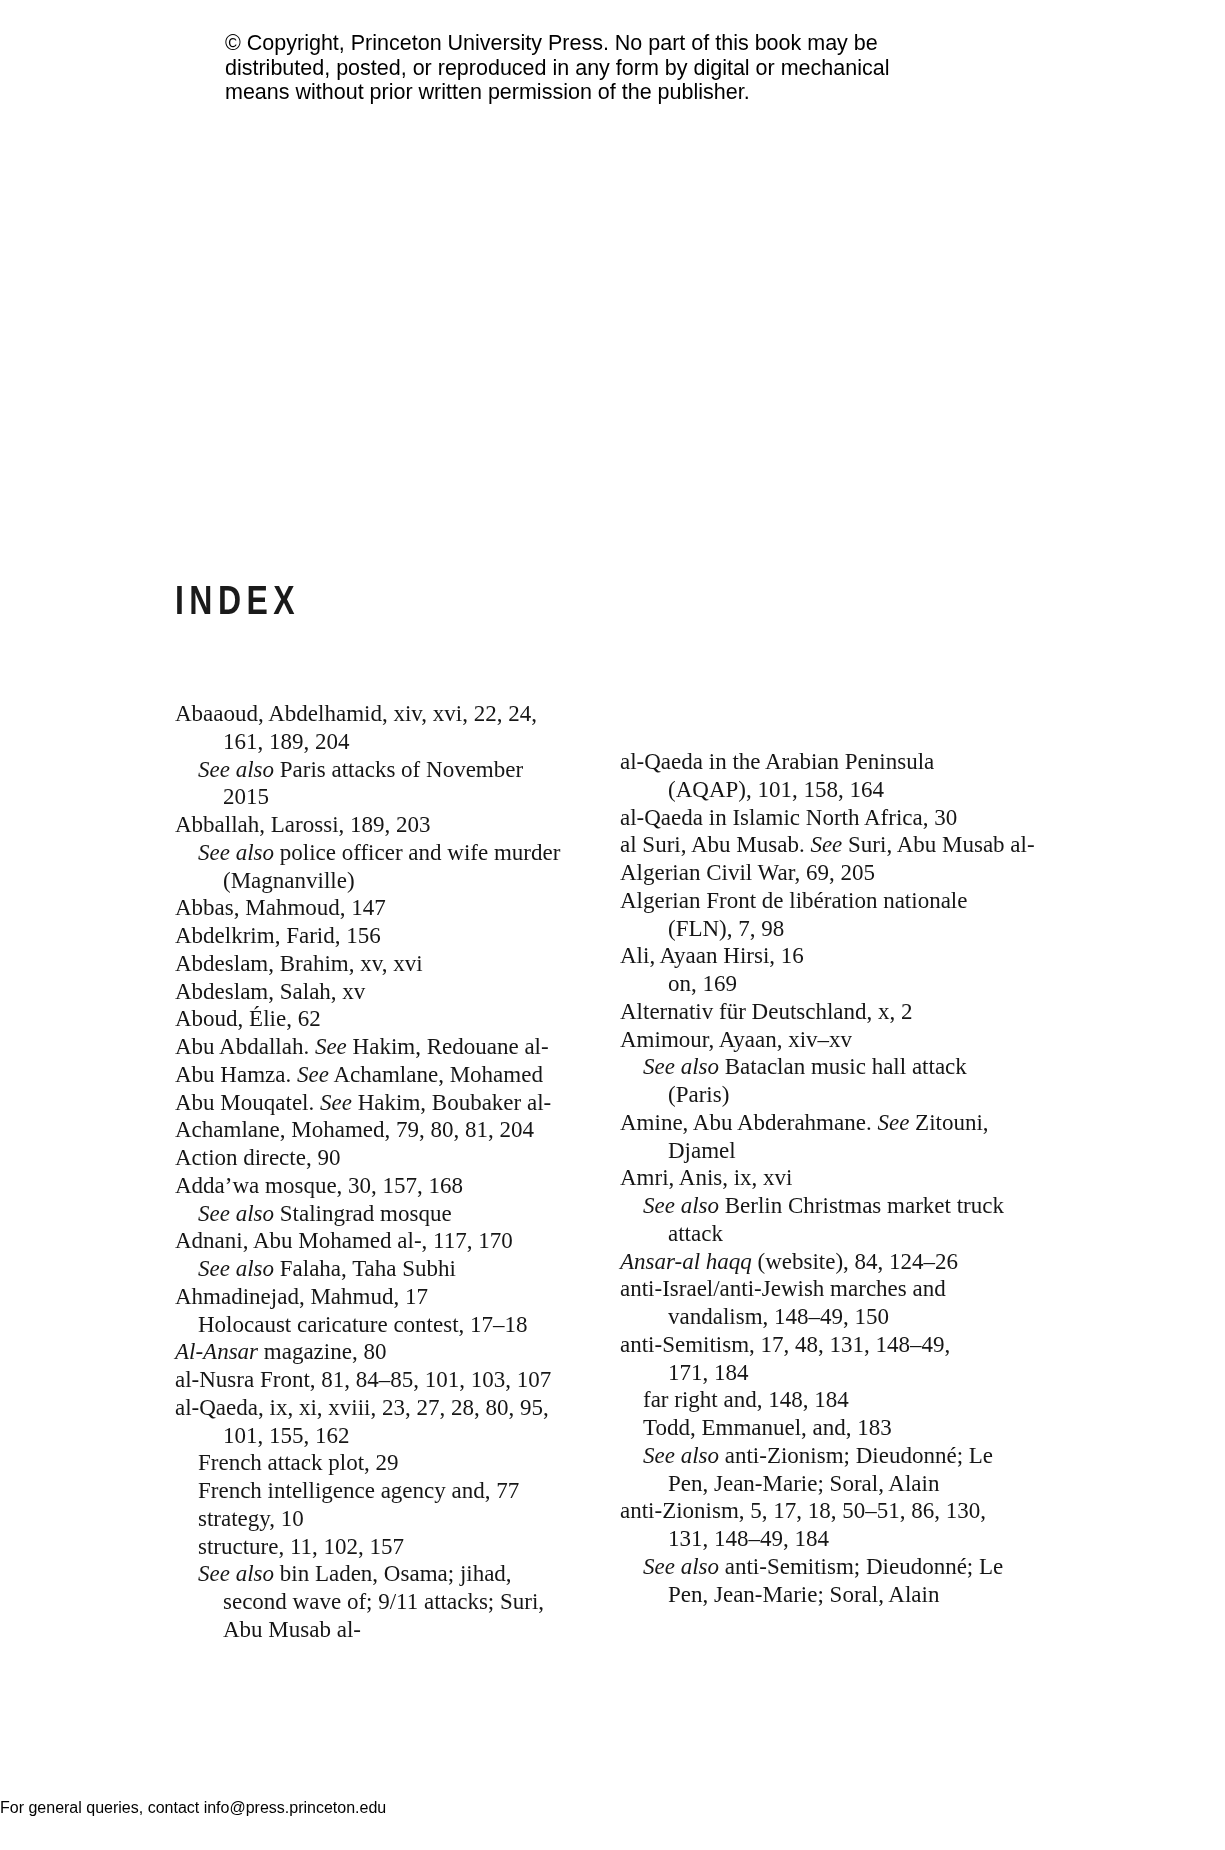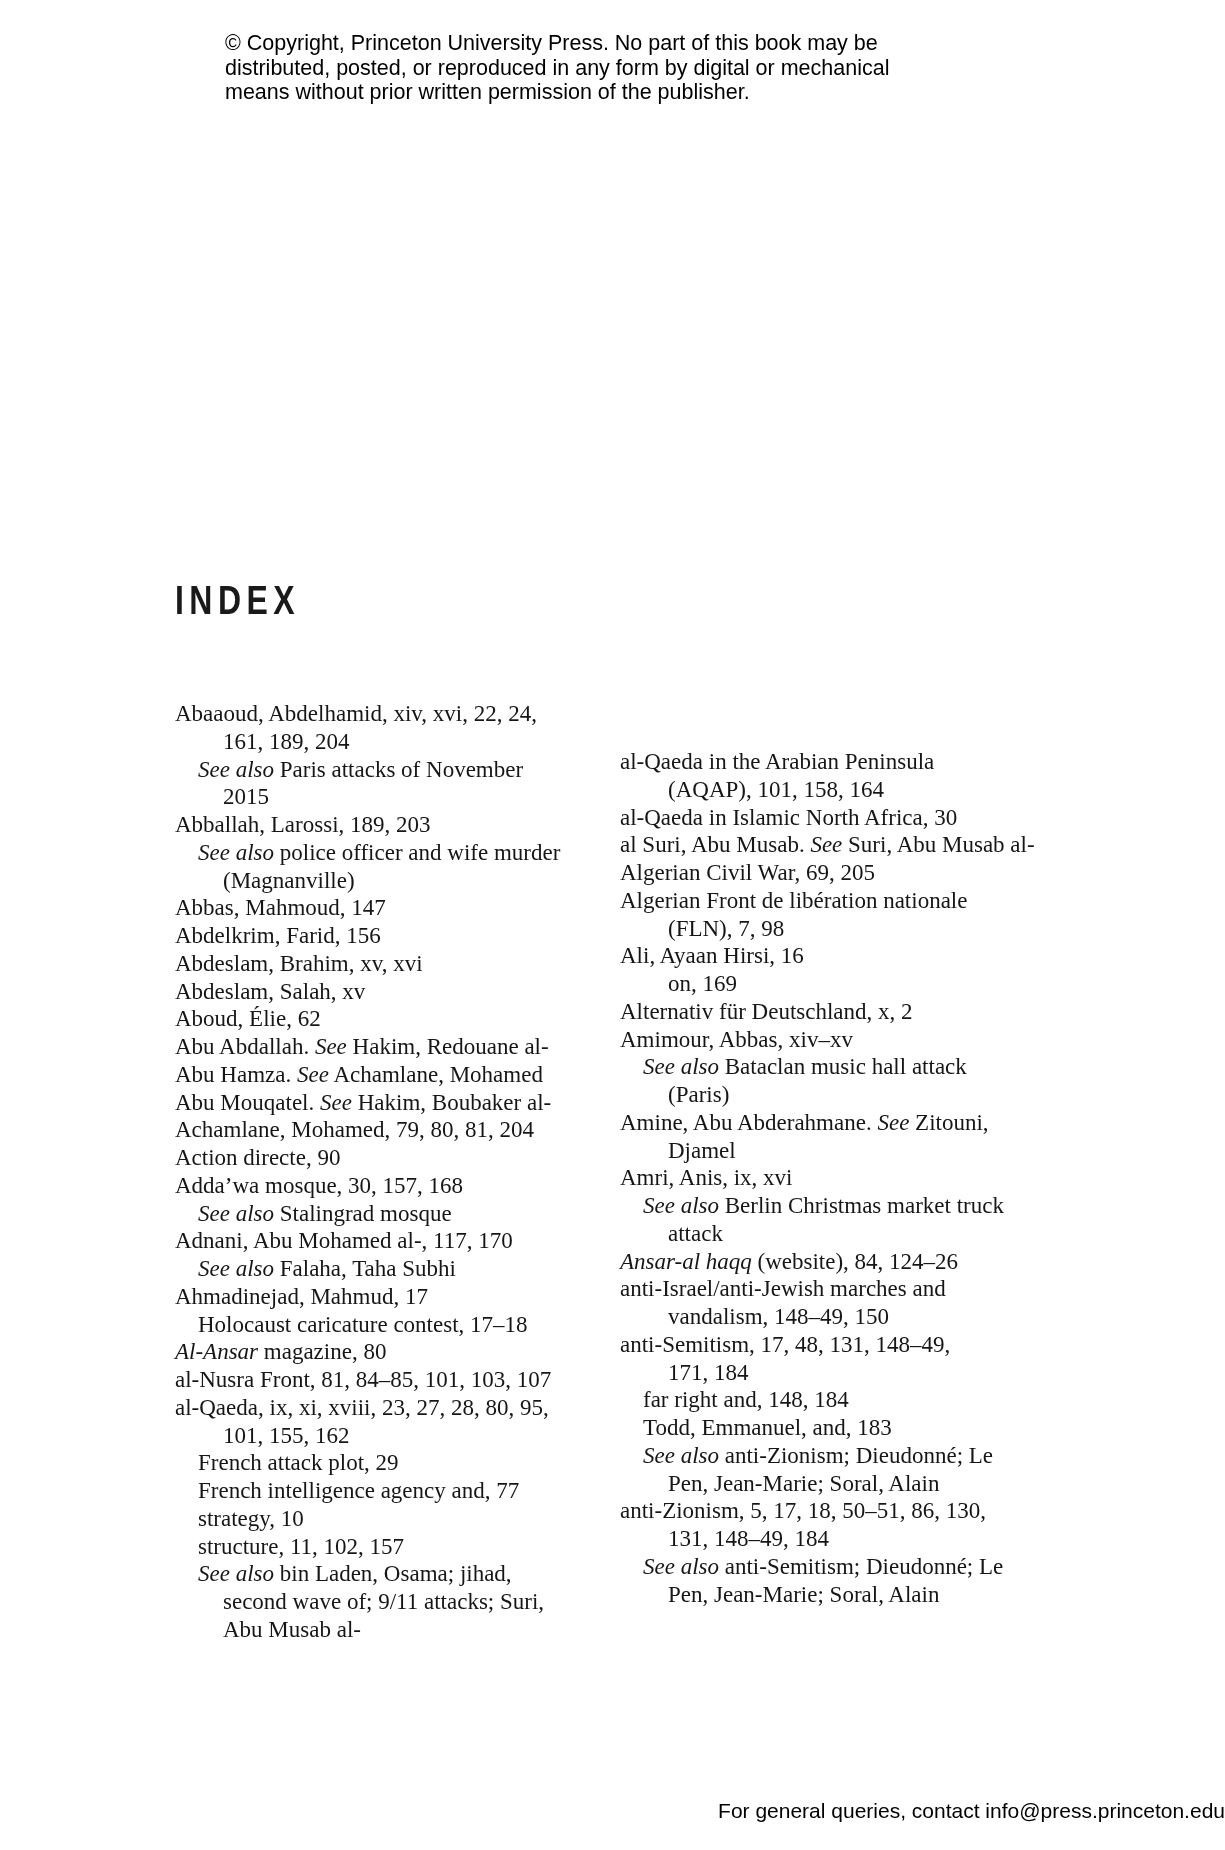--- a/index.html
+++ b/index.html
@@ -44,23 +44,23 @@
   .col-left  { left: 175px; width: 445px; }
   .col-right { left: 620px; width: 480px; margin-top: 48px; }
   .line { white-space: nowrap; }
   .line.ind1 { padding-left: 23px; }
   .line.ind2 { padding-left: 48px; }
   .footer {
     position: absolute;
     left: 0;
     top: 1799px;
     width: 1225px;
-    text-align: right;
+    text-align: left;
     font-family: "Liberation Sans", sans-serif;
-    font-size: 21px;
+    font-size: 16px;
     color: #000000;
   }
 </style>
 </head>
 <body>
 
 <div class="page">
 
   <div class="copyright">
     <div>© Copyright, Princeton University Press. No part of this book may be</div>
@@ -110,21 +110,21 @@
       <div class="line ind0">al-Qaeda in the Arabian Peninsula</div>
       <div class="line ind2">(AQAP), 101, 158, 164</div>
       <div class="line ind0">al-Qaeda in Islamic North Africa, 30</div>
       <div class="line ind0">al Suri, Abu Musab. <i>See</i> Suri, Abu Musab al-</div>
       <div class="line ind0">Algerian Civil War, 69, 205</div>
       <div class="line ind0">Algerian Front de libération nationale</div>
       <div class="line ind2">(FLN), 7, 98</div>
       <div class="line ind0">Ali, Ayaan Hirsi, 16</div>
       <div class="line ind2">on, 169</div>
       <div class="line ind0">Alternativ für Deutschland, x, 2</div>
-      <div class="line ind0">Amimour, Abbas, xiv–xv</div>
+      <div class="line ind0">Amimour, Ayaan, xiv–xv</div>
       <div class="line ind1"><i>See also</i> Bataclan music hall attack</div>
       <div class="line ind2">(Paris)</div>
       <div class="line ind0">Amine, Abu Abderahmane. <i>See</i> Zitouni,</div>
       <div class="line ind2">Djamel</div>
       <div class="line ind0">Amri, Anis, ix, xvi</div>
       <div class="line ind1"><i>See also</i> Berlin Christmas market truck</div>
       <div class="line ind2">attack</div>
       <div class="line ind0"><i>Ansar-al haqq</i> (website), 84, 124–26</div>
       <div class="line ind0">anti-Israel/anti-Jewish marches and</div>
       <div class="line ind2">vandalism, 148–49, 150</div>

